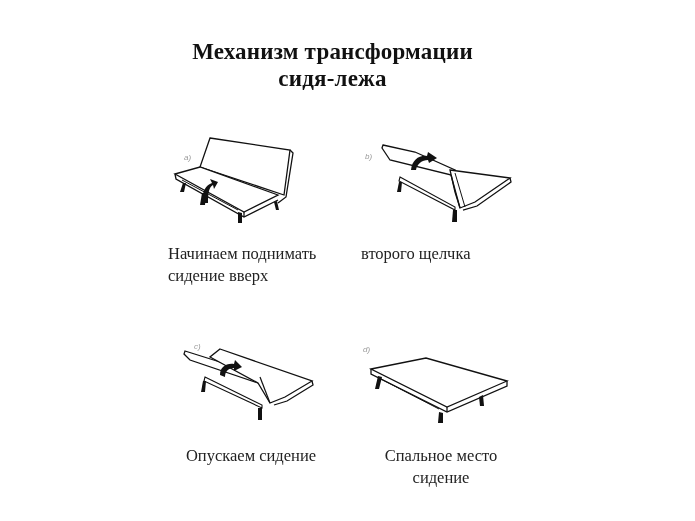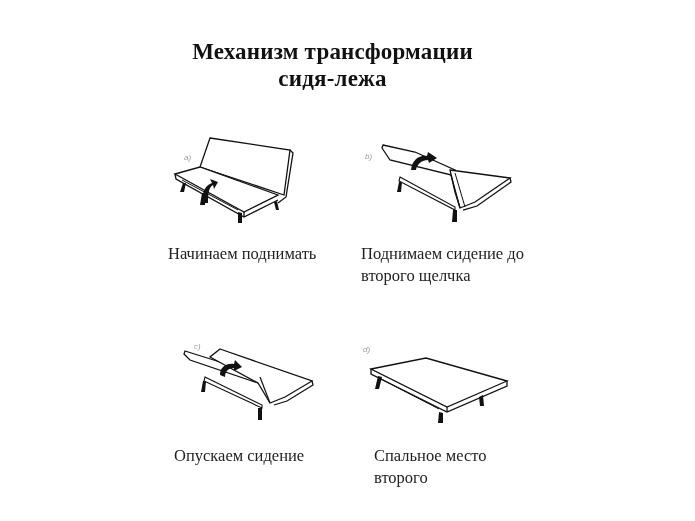--- a/index.html
+++ b/index.html
@@ -33,21 +33,21 @@
     }
     .step-fig svg { display: block; }
     .caption {
       position: absolute;
       font-size: 16.5px;
       line-height: 22px;
       color: #222;
       white-space: nowrap;
     }
     .caption span { display: block; }
-    .caption.center { text-align: left; }
+    .caption.center { text-align: center; }
     .fig-label {
       font-family: "Liberation Sans", sans-serif;
       font-style: italic;
       font-size: 8px;
       fill: #9a9a9a;
     }
   </style>
 </head>
 <body>
 
@@ -70,20 +70,21 @@
     <path d="M23,58 L20,67 L24,67 L26,58 Z" fill="#111"></path>
     <path d="M42,68 L40,80 L45,80 L46,68 Z" fill="#111"></path>
     <path d="M78,87 L78,98 L82,98 L82,88 Z" fill="#111"></path>
     <path d="M114,77 L116,85 L119,85 L117,76 Z" fill="#111"></path>
 
     <path d="M42,78 C42,66 46,60 52,58 L50,54 L58,57 L54,64 L53,60 C49,62 48,68 48,78 Z" fill="#111"></path>
   </svg>
 </div>
 <div class="caption" style="left:168px; top:243px;">
   <span>Начинаем поднимать</span>
+  <span>сидение вверх</span>
 </div>
 
 <div class="step-fig" style="left:355px; top:130px;">
   <svg width="180" height="100" viewBox="0 0 180 100">
     <text x="10" y="29" class="fig-label">b)</text>
 
     <polygon points="28,15 60,22 100,40 96,45 35,30 27,18" fill="#fff" stroke="#111" stroke-width="1.3"></polygon>
 
     <polygon points="95,40 155,48 120,72 105,78 100,62" fill="#fff" stroke="#111" stroke-width="1.3"></polygon>
     <polyline points="155,48 156,52 122,76 108,80" fill="none" stroke="#111" stroke-width="1.3"></polyline>
@@ -92,21 +93,20 @@
 
     <polygon points="45,47 100,77 100,80 44,51" fill="#fff" stroke="#111" stroke-width="1.1"></polygon>
 
     <path d="M44,52 L42,62 L46,62 L47,52 Z" fill="#111"></path>
     <path d="M98,80 L97,92 L102,92 L102,80 Z" fill="#111"></path>
 
     <path d="M56,40 C57,30 64,25 72,26 L73,22 L82,28 L74,33 L73,30 C67,30 62,34 61,40 Z" fill="#111"></path>
   </svg>
 </div>
 <div class="caption" style="left:361px; top:243px;">
-  <span>Поднимаем сидение до</span>
   <span>второго щелчка</span>
 </div>
 
 <div class="step-fig" style="left:170px; top:335px;">
   <svg width="180" height="90" viewBox="0 0 180 90">
     <text x="24" y="14" class="fig-label">c)</text>
 
     <polygon points="15,16 50,27 90,42 88,48 20,25 14,19" fill="#fff" stroke="#111" stroke-width="1.3"></polygon>
 
     <polygon points="50,14 142,46 115,62 100,68 88,48 40,22" fill="#fff" stroke="#111" stroke-width="1.3"></polygon>
@@ -136,14 +136,14 @@
 
     <line x1="26" y1="44" x2="84" y2="74" stroke="#111" stroke-width="1"></line>
 
     <path d="M23,41 L20,54 L24,54 L27,42 Z" fill="#111"></path>
     <path d="M84,77 L83,88 L88,88 L88,78 Z" fill="#111"></path>
     <path d="M124,62 L125,71 L129,71 L128,60 Z" fill="#111"></path>
   </svg>
 </div>
 <div class="caption center" style="left:374px; top:445px; width:134px;">
   <span>Спальное место</span>
-  <span>второго</span>
+  <span>сидение</span>
 </div>
 
 </body></html>

